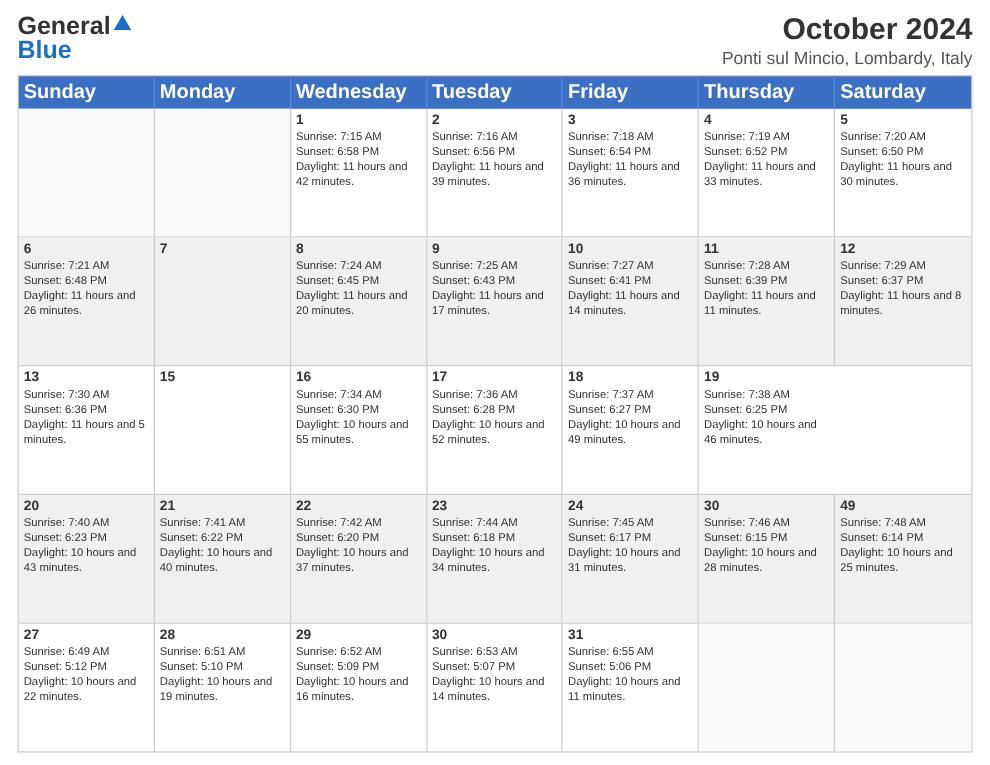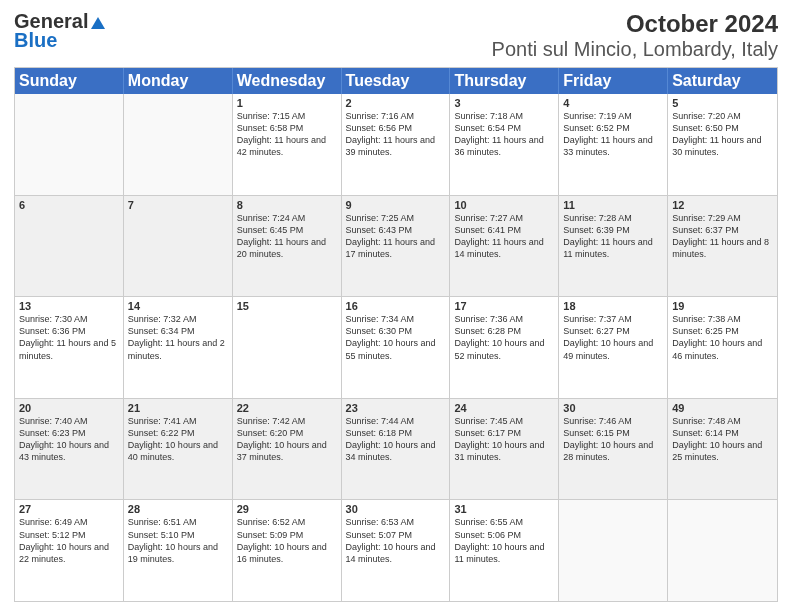--- a/index.html
+++ b/index.html
@@ -30,21 +30,21 @@
     }
     .title-block {
       text-align: right;
     }
     .month-title {
       font-size: 24px;
       font-weight: bold;
       color: #333;
     }
     .location-title {
-      font-size: 20px;
+      font-size: 14px;
       color: #555;
     }
     .calendar {
       flex: 1;
       display: flex;
       flex-direction: column;
       border: 1px solid #ccc;
     }
     .calendar-header {
       display: grid;
@@ -96,42 +96,42 @@
     .row-shaded .day-cell {
       background: #f0f0f0;
     }
   </style>
 </head>
 <body>
 
 <div class="page">
   <div class="header">
     <div class="logo">
-      <div style="display:flex;align-items:flex-end;gap:1px;">
+      <div style="display:flex;align-items:flex-start;gap:1px;">
         <span style="font-size:20px;font-weight:bold;color:#333;">General</span>
         <svg width="18" height="18" viewBox="0 0 18 18">
           <polygon points="9,2 16,14 2,14" fill="#1a6fc4"></polygon>
         </svg>
       </div>
       <span style="font-size:20px;font-weight:bold;color:#1a6fc4;margin-top:-4px;">Blue</span>
     </div>
     <div class="title-block">
       <div class="month-title">October 2024</div>
       <div class="location-title">Ponti sul Mincio, Lombardy, Italy</div>
     </div>
   </div>
 
   <div class="calendar">
     <div class="calendar-header">
     <div class="col-header">Sunday</div>
         <div class="col-header">Monday</div>
         <div class="col-header">Wednesday</div>
         <div class="col-header">Tuesday</div>
+        <div class="col-header">Friday</div>
         <div class="col-header">Thursday</div>
-        <div class="col-header">Friday</div>
         <div class="col-header">Saturday</div>
       </div>
     <div class="calendar-body">
     <div class="calendar-row">
           <div class="day-cell empty"></div>
           <div class="day-cell empty"></div>
           <div class="day-cell">
             <div class="day-number">1</div>
             <div class="day-info">Sunrise: 7:15 AM<br>Sunset: 6:58 PM<br>Daylight: 11 hours and 42 minutes.</div>
           </div>
@@ -148,20 +148,21 @@
             <div class="day-info">Sunrise: 7:19 AM<br>Sunset: 6:52 PM<br>Daylight: 11 hours and 33 minutes.</div>
           </div>
           <div class="day-cell">
             <div class="day-number">5</div>
             <div class="day-info">Sunrise: 7:20 AM<br>Sunset: 6:50 PM<br>Daylight: 11 hours and 30 minutes.</div>
           </div>
         </div>
         <div class="calendar-row row-shaded">
           <div class="day-cell">
             <div class="day-number">6</div>
+            <div class="day-info">Sunrise: 7:21 AM<br>Sunset: 6:48 PM<br>Daylight: 11 hours and 26 minutes.</div>
           </div>
           <div class="day-cell">
             <div class="day-number">7</div>
           </div>
           <div class="day-cell">
             <div class="day-number">8</div>
             <div class="day-info">Sunrise: 7:24 AM<br>Sunset: 6:45 PM<br>Daylight: 11 hours and 20 minutes.</div>
           </div>
           <div class="day-cell">
             <div class="day-number">9</div>
@@ -177,24 +178,20 @@
           </div>
           <div class="day-cell">
             <div class="day-number">12</div>
             <div class="day-info">Sunrise: 7:29 AM<br>Sunset: 6:37 PM<br>Daylight: 11 hours and 8 minutes.</div>
           </div>
         </div>
         <div class="calendar-row">
           <div class="day-cell">
             <div class="day-number">13</div>
             <div class="day-info">Sunrise: 7:30 AM<br>Sunset: 6:36 PM<br>Daylight: 11 hours and 5 minutes.</div>
-          </div>
-          <div class="day-cell">
-            <div class="day-number">14</div>
-            <div class="day-info">Sunrise: 7:32 AM<br>Sunset: 6:34 PM<br>Daylight: 11 hours and 2 minutes.</div>
           </div>
           <div class="day-cell">
             <div class="day-number">15</div>
           </div>
           <div class="day-cell">
             <div class="day-number">16</div>
             <div class="day-info">Sunrise: 7:34 AM<br>Sunset: 6:30 PM<br>Daylight: 10 hours and 55 minutes.</div>
           </div>
           <div class="day-cell">
             <div class="day-number">17</div>

